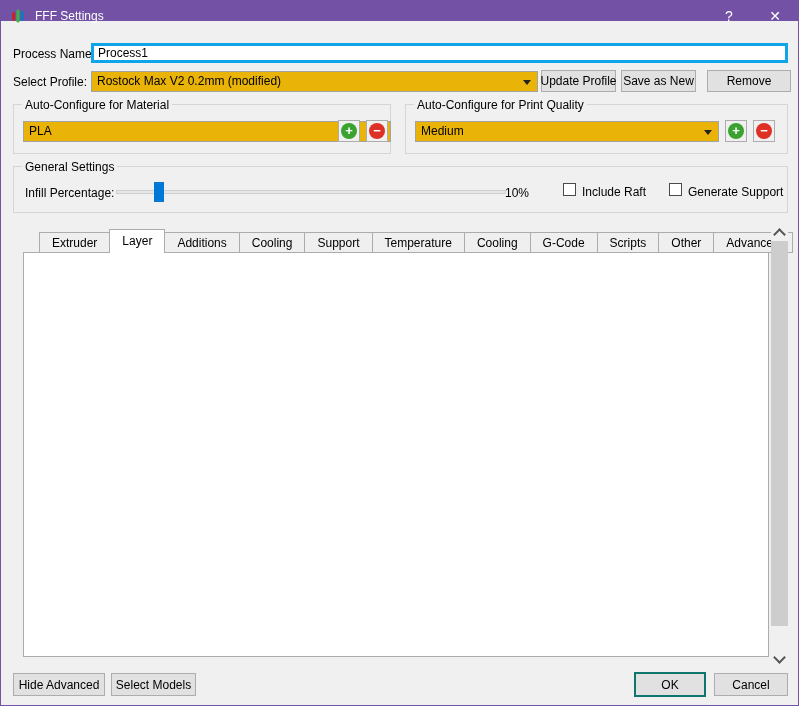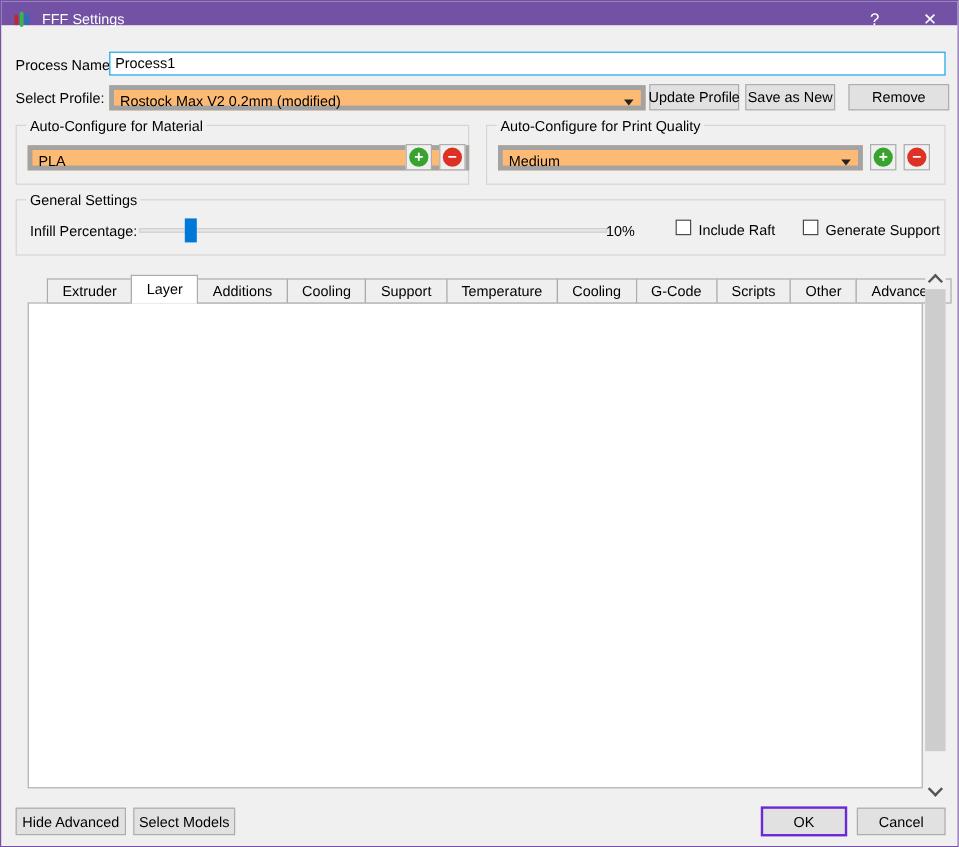--- a/index.html
+++ b/index.html
@@ -5,29 +5,29 @@
   html,body{margin:0;padding:0;background:#fff;}
   .window{position:relative;width:799px;height:706px;background:#F0F0F0;
     border:1px solid #7351A5;box-sizing:border-box;overflow:hidden;
     font-family:"Liberation Sans",sans-serif;font-size:12px;color:#000;}
   .titlebar{position:absolute;left:0;top:0;right:0;height:20px;background:#7351A5;}
   .title-icon{position:absolute;left:10px;top:7px;width:16px;height:16px;}
   .title-text{position:absolute;left:34px;top:8px;color:#fff;}
   .tb-btn{position:absolute;top:0;height:30px;width:44px;color:#fff;
     display:flex;align-items:center;justify-content:center;font-size:14px;cursor:default;}
   .lbl{position:absolute;white-space:nowrap;line-height:15px;}
-  .input{position:absolute;background:#fff;border:1px solid #0ea5e9;box-sizing:border-box;
+  .input{position:absolute;background:#fff;border:3px solid #0ea5e9;box-sizing:border-box;
     padding:0 4px;font:inherit;margin:0;}
-  .combo{position:absolute;background:#fdba74;border:4px solid #a3a3a3;box-sizing:border-box;}
+  .combo{position:absolute;background:#eab308;border:1px solid #a3a3a3;box-sizing:border-box;}
   .combo .val{position:absolute;left:5px;top:2px;white-space:nowrap;}
   .combo .arr{position:absolute;right:6px;top:8px;width:0;height:0;
     border-left:4px solid transparent;border-right:4px solid transparent;border-top:5px solid #222;}
   .btn{position:absolute;background:#E1E1E1;border:1px solid #ADADAD;box-sizing:border-box;
     display:flex;align-items:center;justify-content:center;white-space:nowrap;}
-  .btn.focused{border:2px solid #6d28d9;}
+  .btn.focused{border:2px solid #0f766e;}
   .group{position:absolute;border:1px solid #D5D5D5;box-sizing:border-box;}
   .legend{position:absolute;left:8px;top:-7px;background:#F0F0F0;padding:0 3px;white-space:nowrap;text-align:right;}
   .on-white .legend{background:#fff;}
   .spin{position:absolute;background:#fff;border:1px solid #7A7A7A;box-sizing:border-box;height:20px;}
   .spin .val{position:absolute;left:4px;top:2px;}
   .spin .btns{position:absolute;right:0;top:0;bottom:0;width:15px;border-left:1px solid #ACACAC;
     display:flex;flex-direction:column;}
   .spin .sb{flex:1;background:#F4F4F4;display:flex;align-items:center;justify-content:center;}
   .spin .sb + .sb{border-top:1px solid #ACACAC;}
   .tri-up{width:0;height:0;border-left:3px solid transparent;border-right:3px solid transparent;

